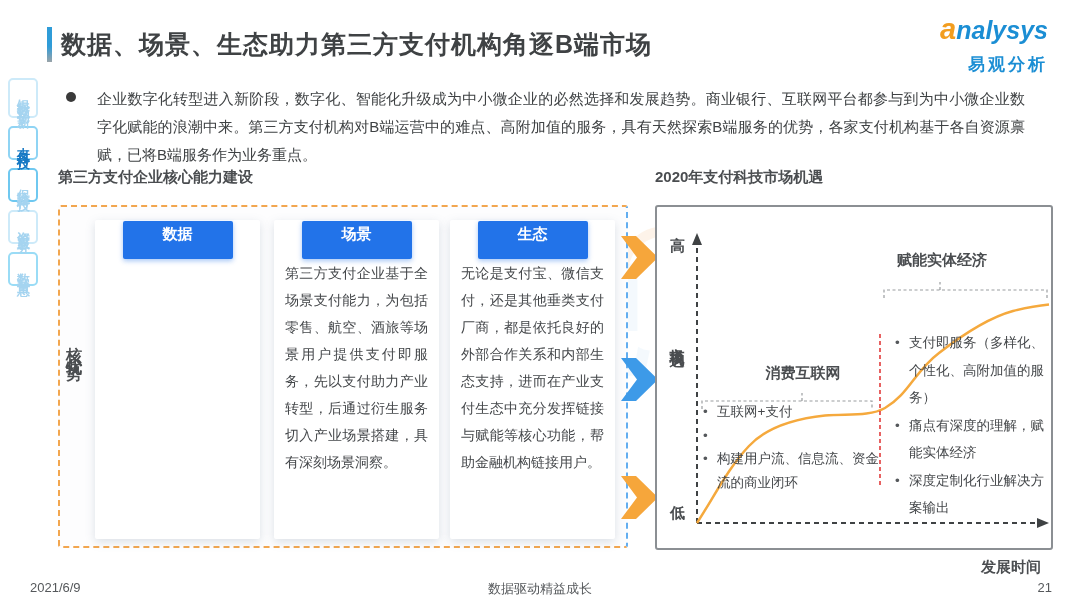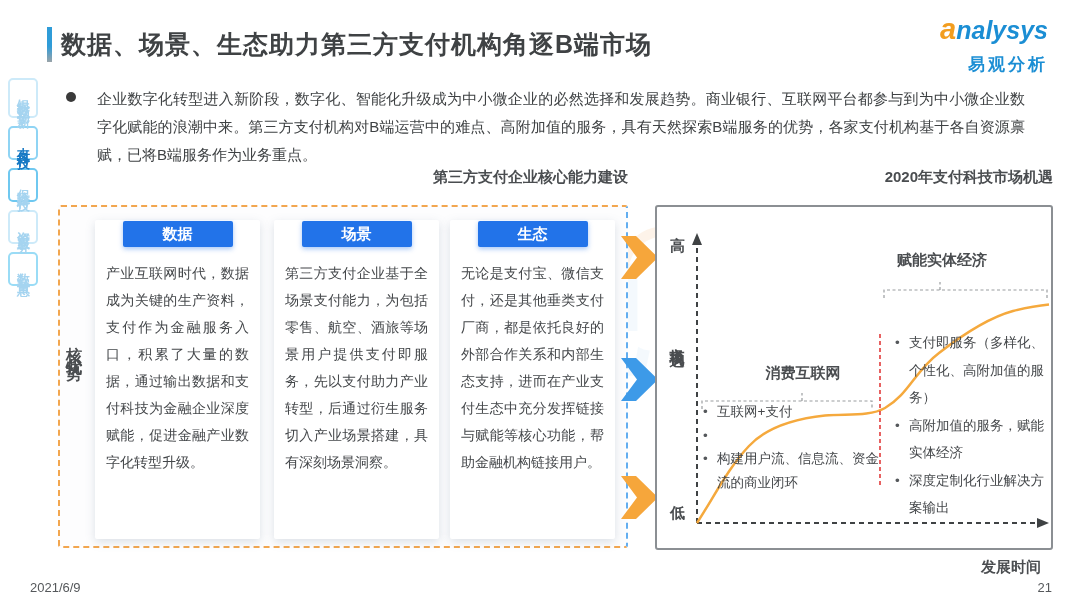--- a/index.html
+++ b/index.html
@@ -27,33 +27,33 @@
   .side-item.active span { color:#1779c4; }
   .side-item.b3 { border-color:#6fc8f0; }
   .side-item.b4 { border-color:#cdeaf9; }
   .side-item.b5 { border-color:#9adcf6; }
 
   
   .intro-dot { position:absolute; left:66px; top:92px; width:10px; height:10px; border-radius:50%; background:#3a3a3a; }
   .intro-text { position:absolute; left:97px; top:85px; width:928px; font-size:15px; line-height:28px; color:#3f4244; text-align:justify; }
 
   
-  .sec-title { position:absolute; top:168px; font-size:15px; font-weight:bold; color:#4a4d50; text-align:right; }
+  .sec-title { position:absolute; top:168px; font-size:15px; font-weight:bold; color:#4a4d50; text-align:left; }
   .sec-title.left { left:58px; width:570px; }
   .sec-title.right { left:655px; width:398px; }
 
   
   .core-box { position:absolute; left:58px; top:205px; width:570px; height:343px;
               border:2px dashed #f2a64f; border-right-color:#63aef0; border-radius:3px; background:#fdfdfe; }
   .core-label { position:absolute; left:3px; top:127px; writing-mode:vertical-rl; font-size:16px; font-weight:bold;
                 color:#4a4d50; letter-spacing:6px; }
   .card { position:absolute; top:13px; width:165px; height:319px; background:#fff;
           box-shadow:0 3px 10px rgba(120,140,160,.25); border-radius:2px; }
   .card.c1 { left:35px; } .card.c2 { left:214px; } .card.c3 { left:390px; }
-  .card-head { position:absolute; left:50%; transform:translateX(-50%); top:1px; width:110px; height:26px;
+  .card-head { position:absolute; left:50%; transform:translateX(-50%); top:1px; width:110px; height:38px;
                background:#2273e9; color:#fff; font-size:15px; font-weight:bold; text-align:center; line-height:26px;
                border-radius:2px; box-shadow:0 2px 5px rgba(34,115,233,.4); }
   .card-body { position:absolute; left:11px; right:11px; top:40px; font-size:14px; line-height:27px;
                color:#44474a; text-align:justify; }
 
   
   .arrow { position:absolute; left:621px; width:37px; height:43px; }
   .arrow.a1 { top:236px; } .arrow.a2 { top:358px; } .arrow.a3 { top:476px; }
 
   
@@ -127,21 +127,20 @@
   <p class="intro-text">企业数字化转型进入新阶段，数字化、智能化升级成为中小微企业的必然选择和发展趋势。商业银行、互联网平台都参与到为中小微企业数字化赋能的浪潮中来。第三方支付机构对B端运营中的难点、高附加值的服务，具有天然探索B端服务的优势，各家支付机构基于各自资源禀赋，已将B端服务作为业务重点。</p>
 
   <div class="sec-title left">第三方支付企业核心能力建设</div>
   <div class="sec-title right">2020年支付科技市场机遇</div>
 
   <div class="core-box">
     <div class="core-label">核心优势</div>
 
     <div class="card c1">
       <div class="card-head">数据</div>
-      <div class="card-body">产业互联网时代，数据成为关键的生产资料，支付作为金融服务入口，积累了大量的数据，通过输出数据和支付科技为金融企业深度赋能，促进金融产业数字化转型升级。</div>
     </div>
     <div class="card c2">
       <div class="card-head">场景</div>
       <div class="card-body">第三方支付企业基于全场景支付能力，为包括零售、航空、酒旅等场景用户提供支付即服务，先以支付助力产业转型，后通过衍生服务切入产业场景搭建，具有深刻场景洞察。</div>
     </div>
     <div class="card c3">
       <div class="card-head">生态</div>
       <div class="card-body">无论是支付宝、微信支付，还是其他垂类支付厂商，都是依托良好的外部合作关系和内部生态支持，进而在产业支付生态中充分发挥链接与赋能等核心功能，帮助金融机构链接用户。</div>
     </div>
   </div>
@@ -197,25 +196,26 @@
           <span>构建用户流、信息流、资金流的商业闭环</span>
         </li>
     </ul>
     <ul class="blist l2">
       <li>
           <span class="dot">•</span>
           <span>支付即服务（多样化、个性化、高附加值的服务）</span>
         </li>
       <li>
           <span class="dot">•</span>
-          <span>高附加值的服务，赋能实体经济</span>
+          <span>痛点有深度的理解，赋能实体经济</span>
         </li>
       <li>
           <span class="dot">•</span>
           <span>深度定制化行业解决方案输出</span>
         </li>
     </ul>
   </div>
 
   <div class="footer-date">2021/6/9</div>
+  <div class="footer-center">数据驱动精益成长</div>
   <div class="footer-page">21</div>
 
 </div>
 
 </body></html>

